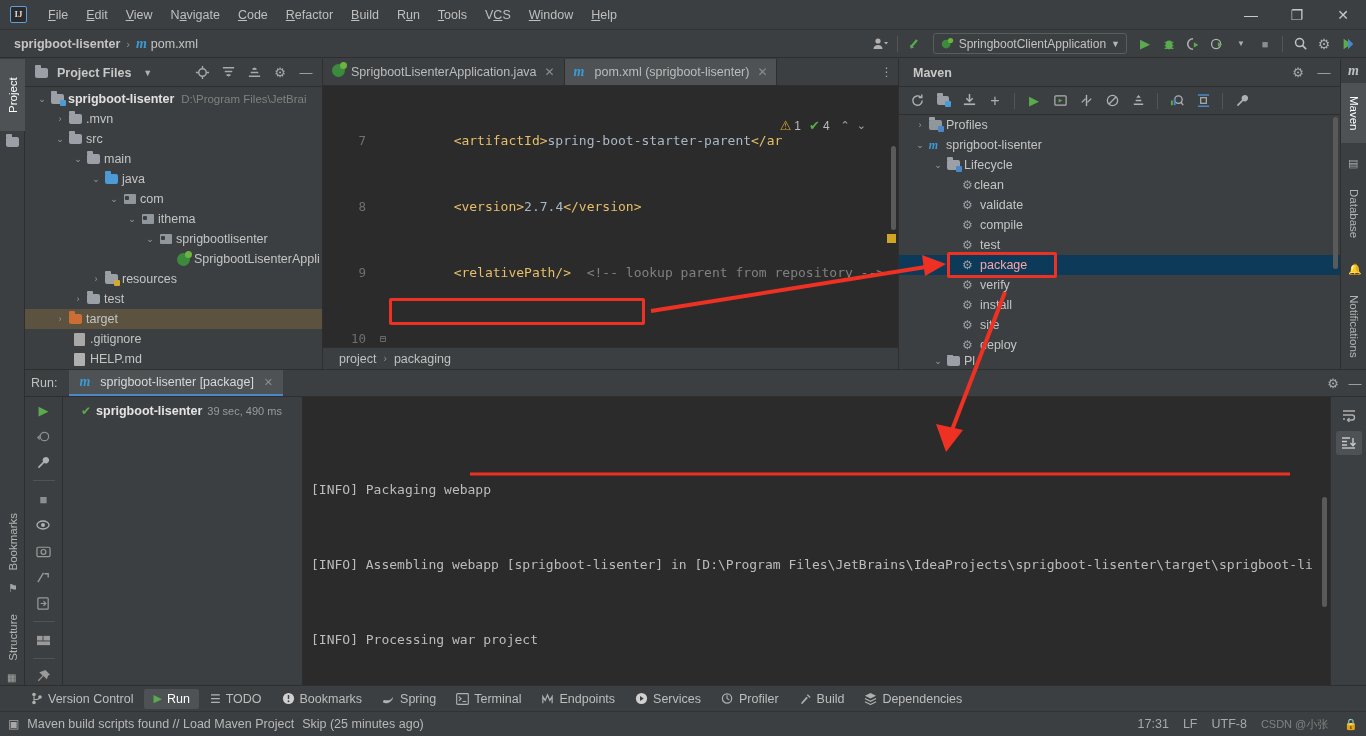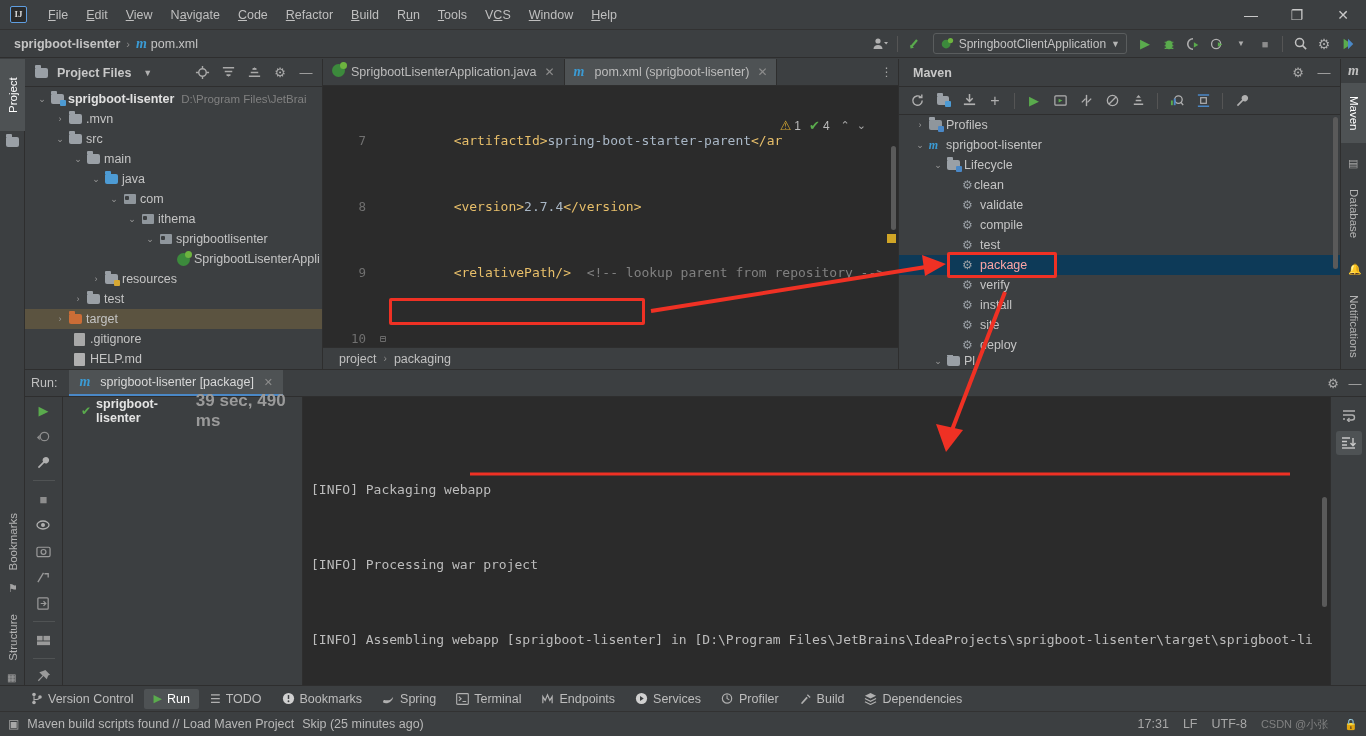--- a/index.html
+++ b/index.html
@@ -195,21 +195,21 @@
   }
   .run-head .hspacer { margin-left:auto; }
   .run-head .hi { width:22px; height:22px; display:flex; align-items:center; justify-content:center; color:#a9a9a9; }
   .run-body { flex:1; display:flex; min-height:0; }
   .run-side { width:38px; flex:none; background:#3c3f41; display:flex; flex-direction:column; align-items:center; padding-top:5px; gap:10px; border-right:1px solid #2e2e2e;}
   .rs-ico { width:22px; height:20px; display:flex; align-items:center; justify-content:center; color:#9a9a9a; font-size:13px; }
   .rs-div { width:22px; height:1px; background:#505354; }
   .run-tree { width: 240px; flex:none; background:#3c3f41; padding-top:4px; border-right:1px solid #2e2e2e; }
   .run-tree-row { display:flex; align-items:center; gap:5px; padding-left:18px; height:20px; font-size:12.5px;}
   .run-tree-row .nm { color:#e4e4e4; font-weight:bold; }
-  .run-tree-row .dur { color:#9a9a9a; font-weight:bold; font-size:17px; }
+  .run-tree-row .dur { color:#9a9a9a; font-weight:normal; font-size:11px; }
   .console {
     flex:1; background:#2b2b2b; overflow:hidden; position:relative;
     font-family:"DejaVu Sans Mono","Liberation Mono",monospace;
     font-size:13px; line-height:25px; padding: 5px 0 0 8px; color:#bbbbbb; white-space:pre;
   }
   .console .info { color:#bcbcbc; }
   .console-scroll { position:absolute; right:3px; top:100px; width:5px; height:110px; background:#5a5a5a; border-radius:3px; }
   .run-right { width:36px; flex:none; background:#3c3f41; padding-top:6px; display:flex; flex-direction:column; align-items:center; gap:4px; border-left:1px solid #2e2e2e;}
   .rr-ico { width:26px; height:24px; display:flex; align-items:center; justify-content:center; color:#b0b0b0; font-size:13px; border-radius:3px;}
   .rr-ico.on { background:#4e5254; }
@@ -793,22 +793,22 @@
         <div class="run-tree">
           <div class="run-tree-row">
             <span style="color:#5aab4d;font-size:12px">✔</span>
             <span class="nm">sprigboot-lisenter</span>
             <span class="dur">39 sec, 490 ms</span>
           </div>
         </div>
         <div class="console">
           <div class="console-scroll"></div>
           <div class="info">[INFO] Packaging webapp</div>
+          <div class="info">[INFO] Assembling webapp [sprigboot-lisenter] in [D:\Program Files\JetBrains\IdeaProjects\sprigboot-lisenter\target\sprigboot-li</div>
           <div class="info">[INFO] Processing war project</div>
-          <div class="info">[INFO] Assembling webapp [sprigboot-lisenter] in [D:\Program Files\JetBrains\IdeaProjects\sprigboot-lisenter\target\sprigboot-li</div>
           
           
           
           
           
           
           
           
           
           

